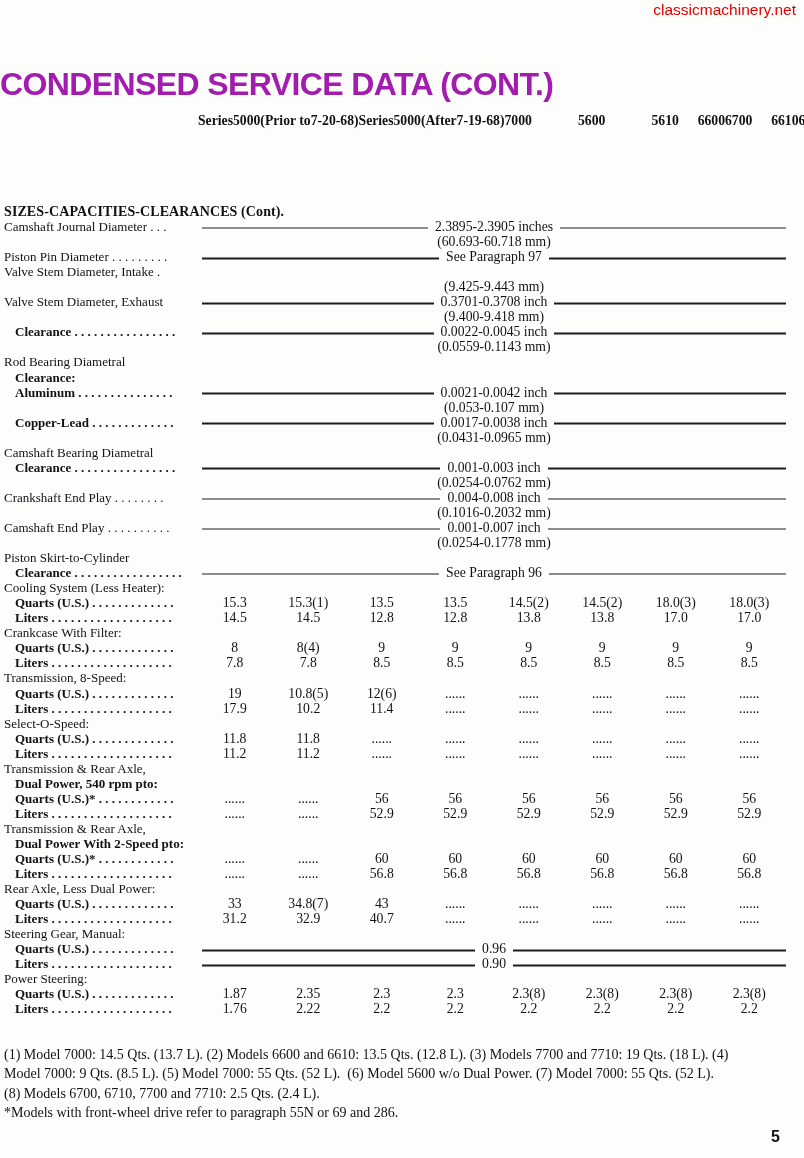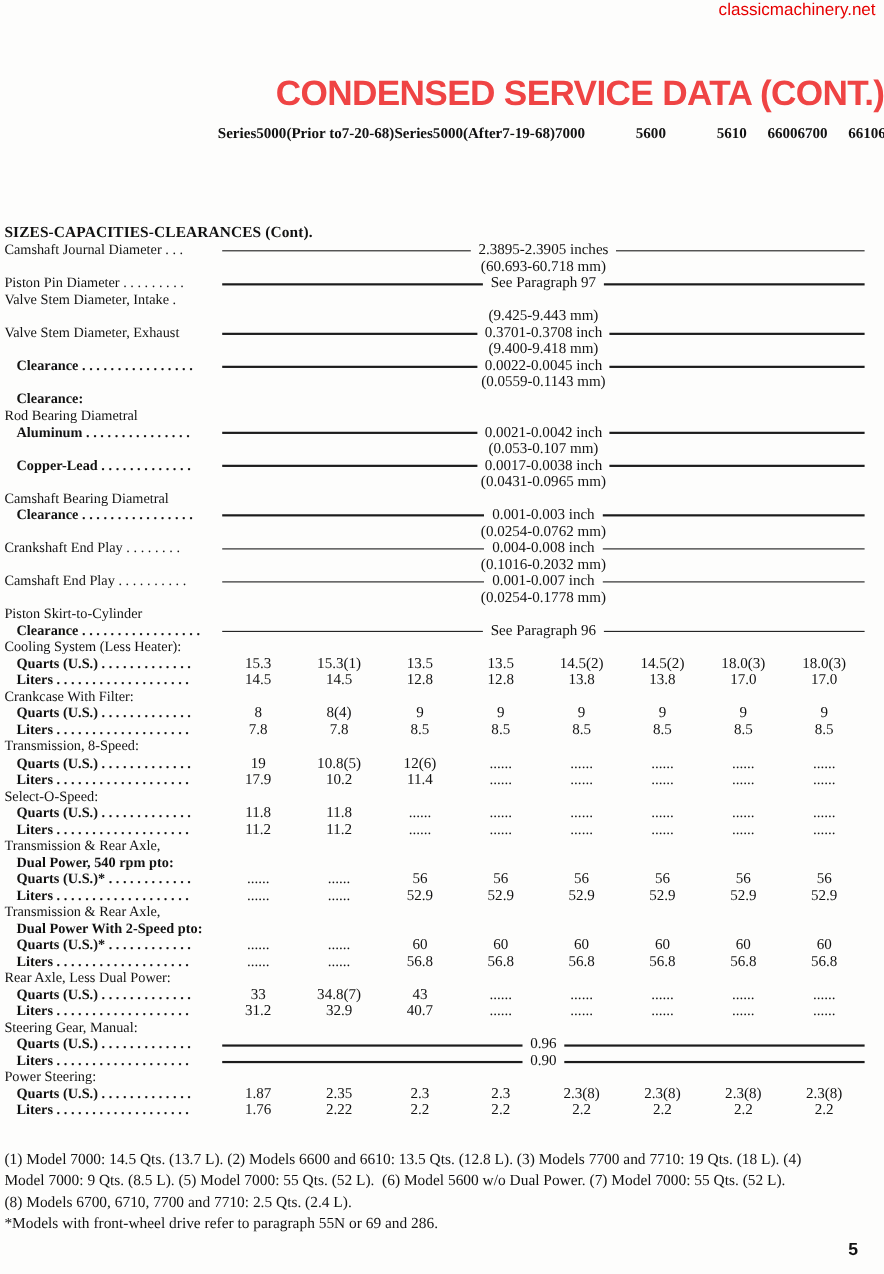--- a/index.html
+++ b/index.html
@@ -6,23 +6,23 @@
   .page{
     position:relative;width:804px;height:1158px;background:#fdfdfc;
     font-family:"Liberation Serif",serif;color:#121212;overflow:hidden;
     margin:0 auto;
   }
   .watermark{
     position:absolute;top:1px;right:8px;
     font-family:"Liberation Sans",sans-serif;font-size:15.5px;font-weight:400;
   }
   .title{
-    position:absolute;top:66px;left:0;width:100%;text-align:right;
+    position:absolute;top:66px;left:0;width:100%;text-align:left;
     font-family:"Liberation Sans",sans-serif;font-weight:bold;font-size:32px;
-    letter-spacing:-0.6px;color:#ef4444;
+    letter-spacing:-0.6px;color:#a21caf;
   }
   .colheads{
     position:absolute;left:4px;top:111px;width:786px;display:flex;
   }
   .colspacer{flex:0 0 194px;}
   .hcol{
     flex:0 0 73.5px;display:flex;flex-direction:row;justify-content:flex-end;
     text-align:center;font-weight:bold;font-size:13.7px;line-height:19.2px;height:97px;
     white-space:nowrap;
   }
@@ -162,25 +162,25 @@
           <span class="spanval">0.0022-0.0045 inch</span>
           <div class="dash"></div>
         </div>
       </div>
       <div class="trow center">
         <div class="lbl"></div>
         <div class="spanline centered">
           <span class="spanval">(0.0559-0.1143 mm)</span>
         </div>
       </div>
+      <div class="trow label">
+        <div class="lbl">Rod Bearing Diametral</div>
+      </div>
       <div class="trow label ind">
         <div class="lbl">Clearance:</div>
-      </div>
-      <div class="trow label">
-        <div class="lbl">Rod Bearing Diametral</div>
       </div>
       <div class="trow span ind">
         <div class="lbl">Aluminum . . . . . . . . . . . . . . .</div>
         <div class="spanline">
           <div class="dash"></div>
           <span class="spanval">0.0021-0.0042 inch</span>
           <div class="dash"></div>
         </div>
       </div>
       <div class="trow center">

